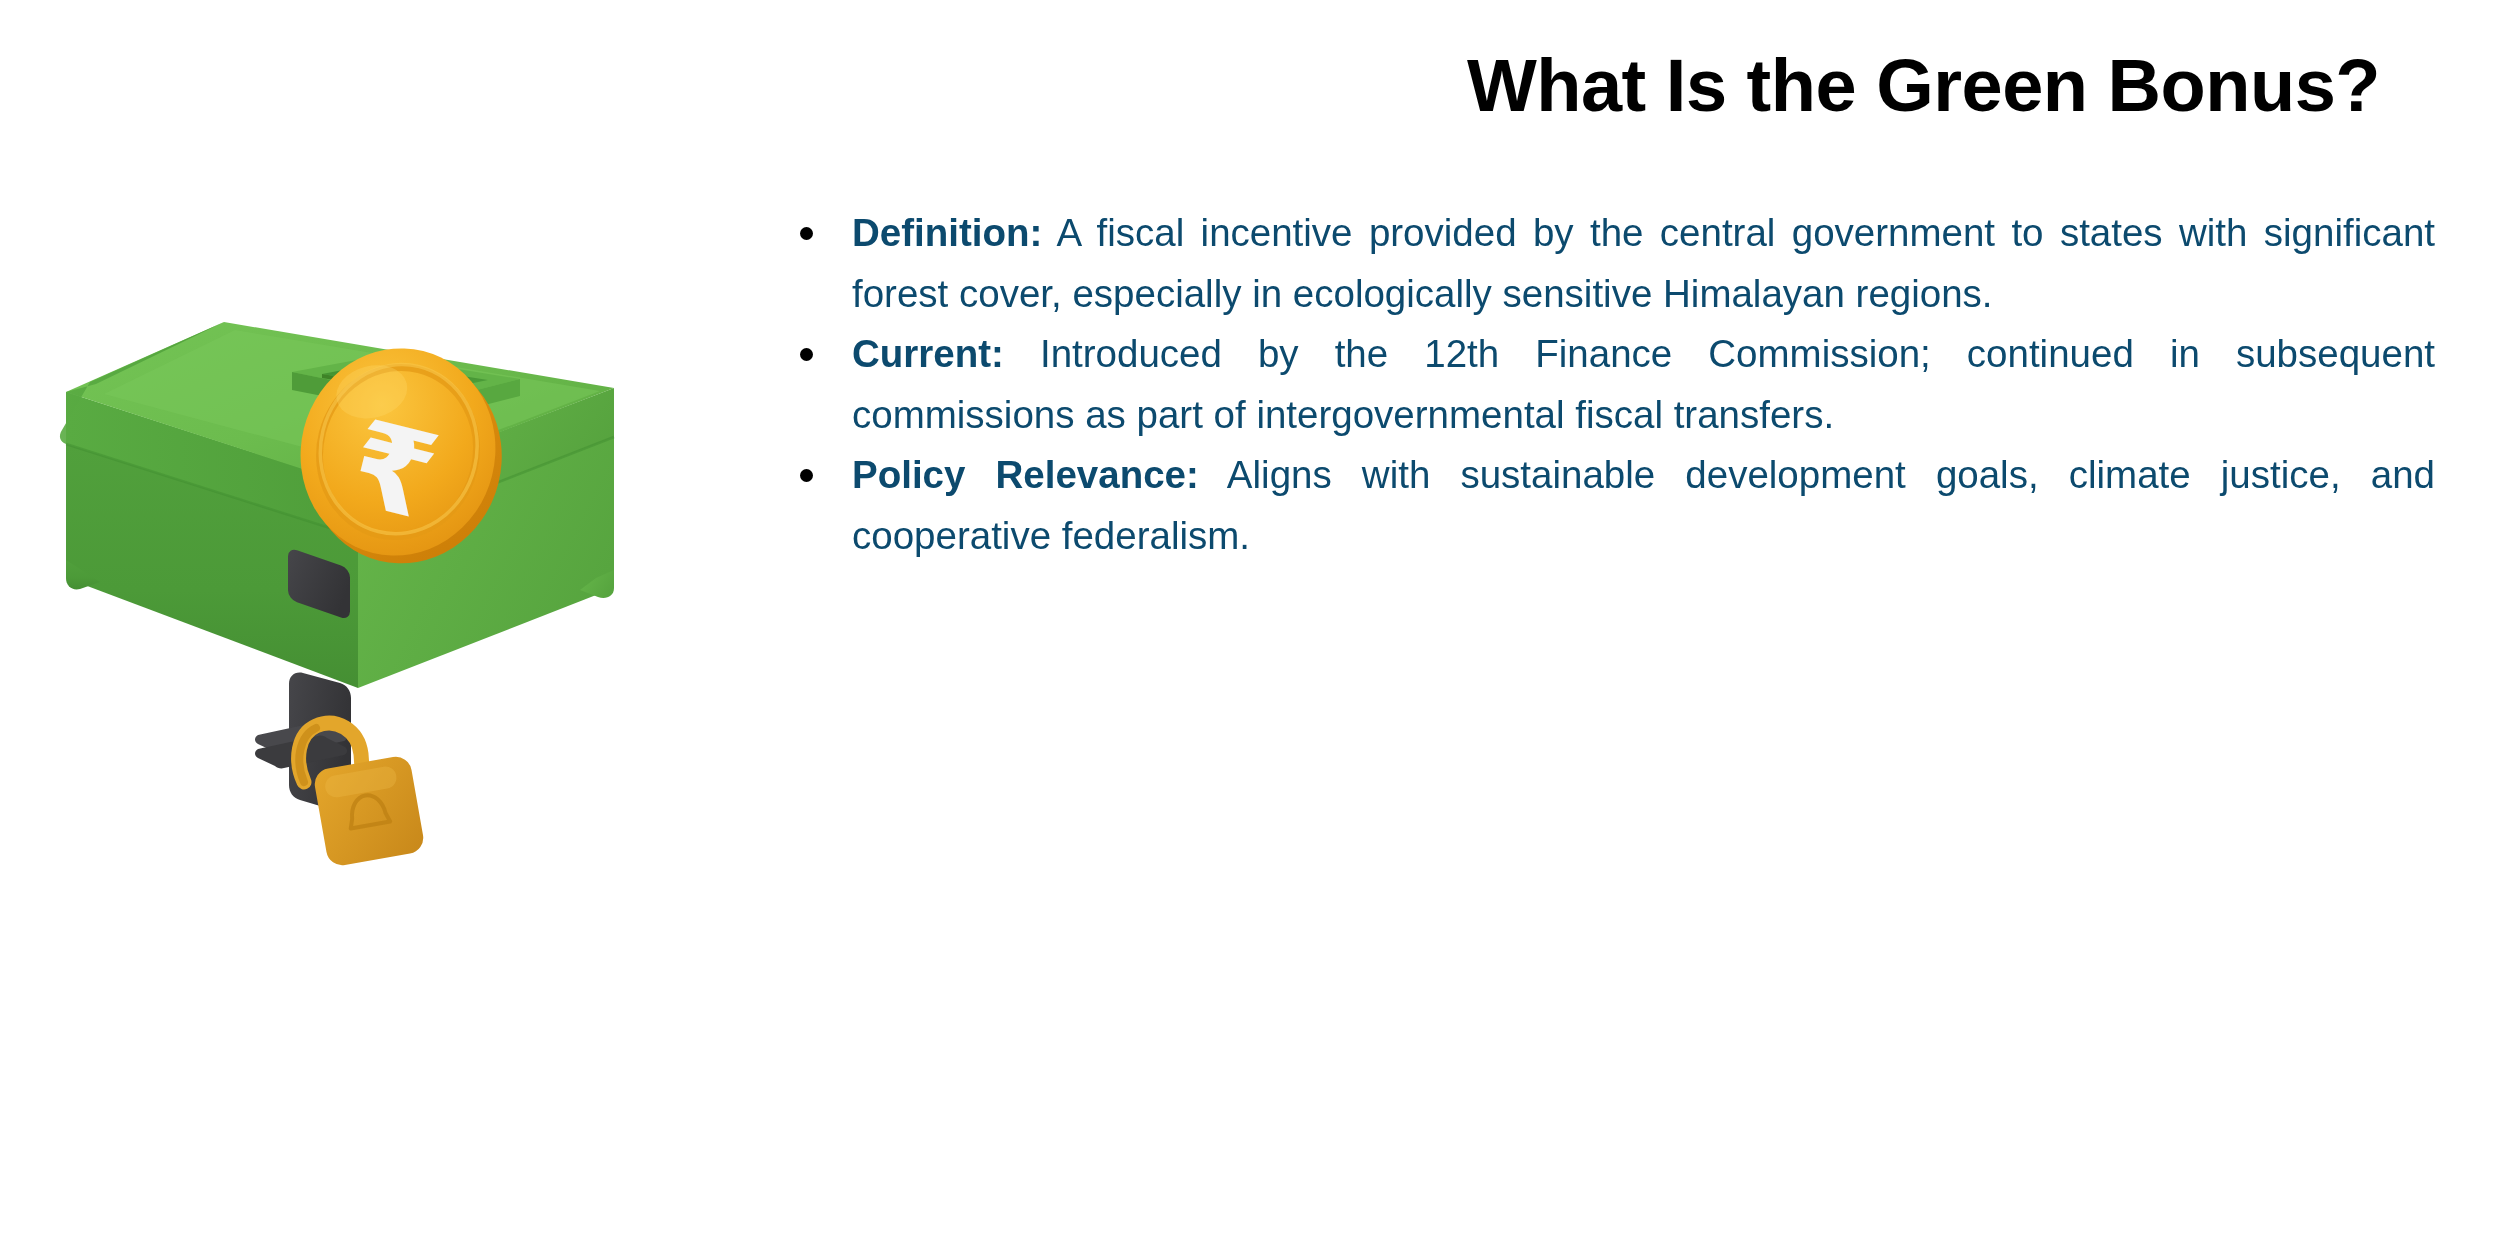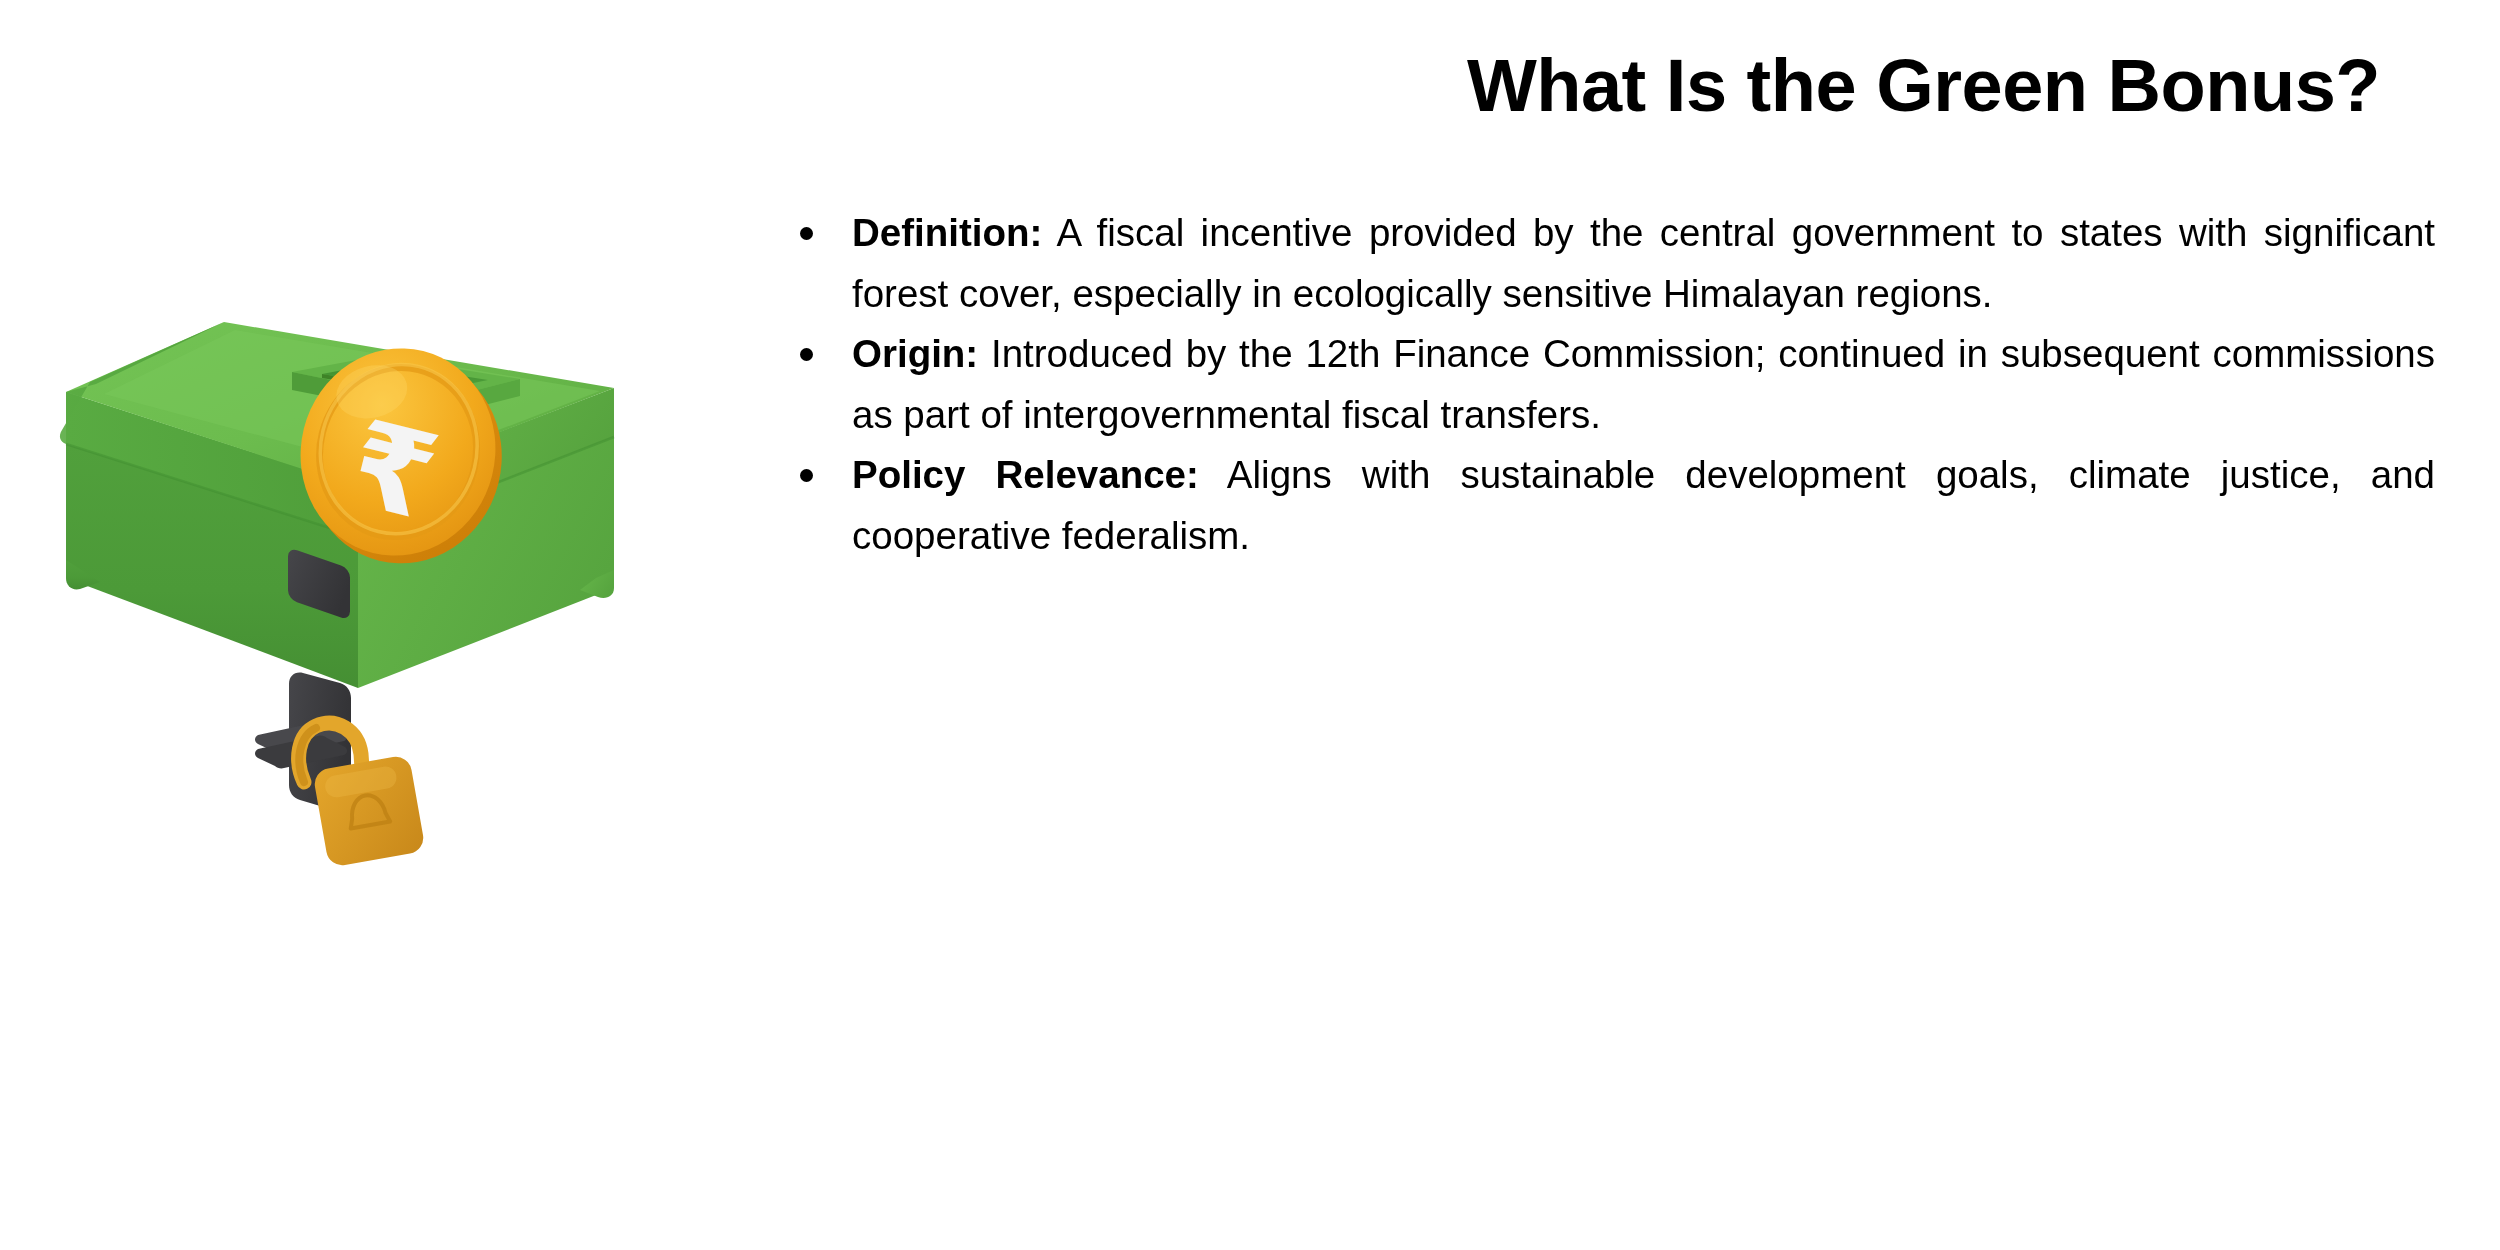--- a/index.html
+++ b/index.html
@@ -57,21 +57,21 @@
     top:178px;
     width:1645px;
     list-style:none;
   }
 
   .bullet-item {
     position:relative;
     padding-left:62px;
     font-size:38.5px;
     line-height:60.5px;
-    color:#000000;
+    color:#0c4a6e;
     text-align:justify;
     text-justify:inter-word;
     margin:0;
     -webkit-hyphens:none;
     hyphens:none;
   }
 
   .bullet-item::before {
     content:"";
     position:absolute;
@@ -233,21 +233,21 @@
   <div class="content">
 
     <h1 class="page-title">What Is the Green Bonus?</h1>
 
     <ul class="bullet-list">
       <li class="bullet-item">
         <span class="lead">Definition:</span> 
         <span class="body">A fiscal incentive provided by the central government to states with significant forest cover, especially in ecologically sensitive Himalayan regions.</span>
       </li>
       <li class="bullet-item">
-        <span class="lead">Origin:</span> 
+        <span class="lead">Current:</span> 
         <span class="body">Introduced by the 12th Finance Commission; continued in subsequent commissions as part of intergovernmental fiscal transfers.</span>
       </li>
       <li class="bullet-item">
         <span class="lead">Policy Relevance:</span> 
         <span class="body">Aligns with sustainable development goals, climate justice, and cooperative federalism.</span>
       </li>
     </ul>
 
   </div>
 </div>

